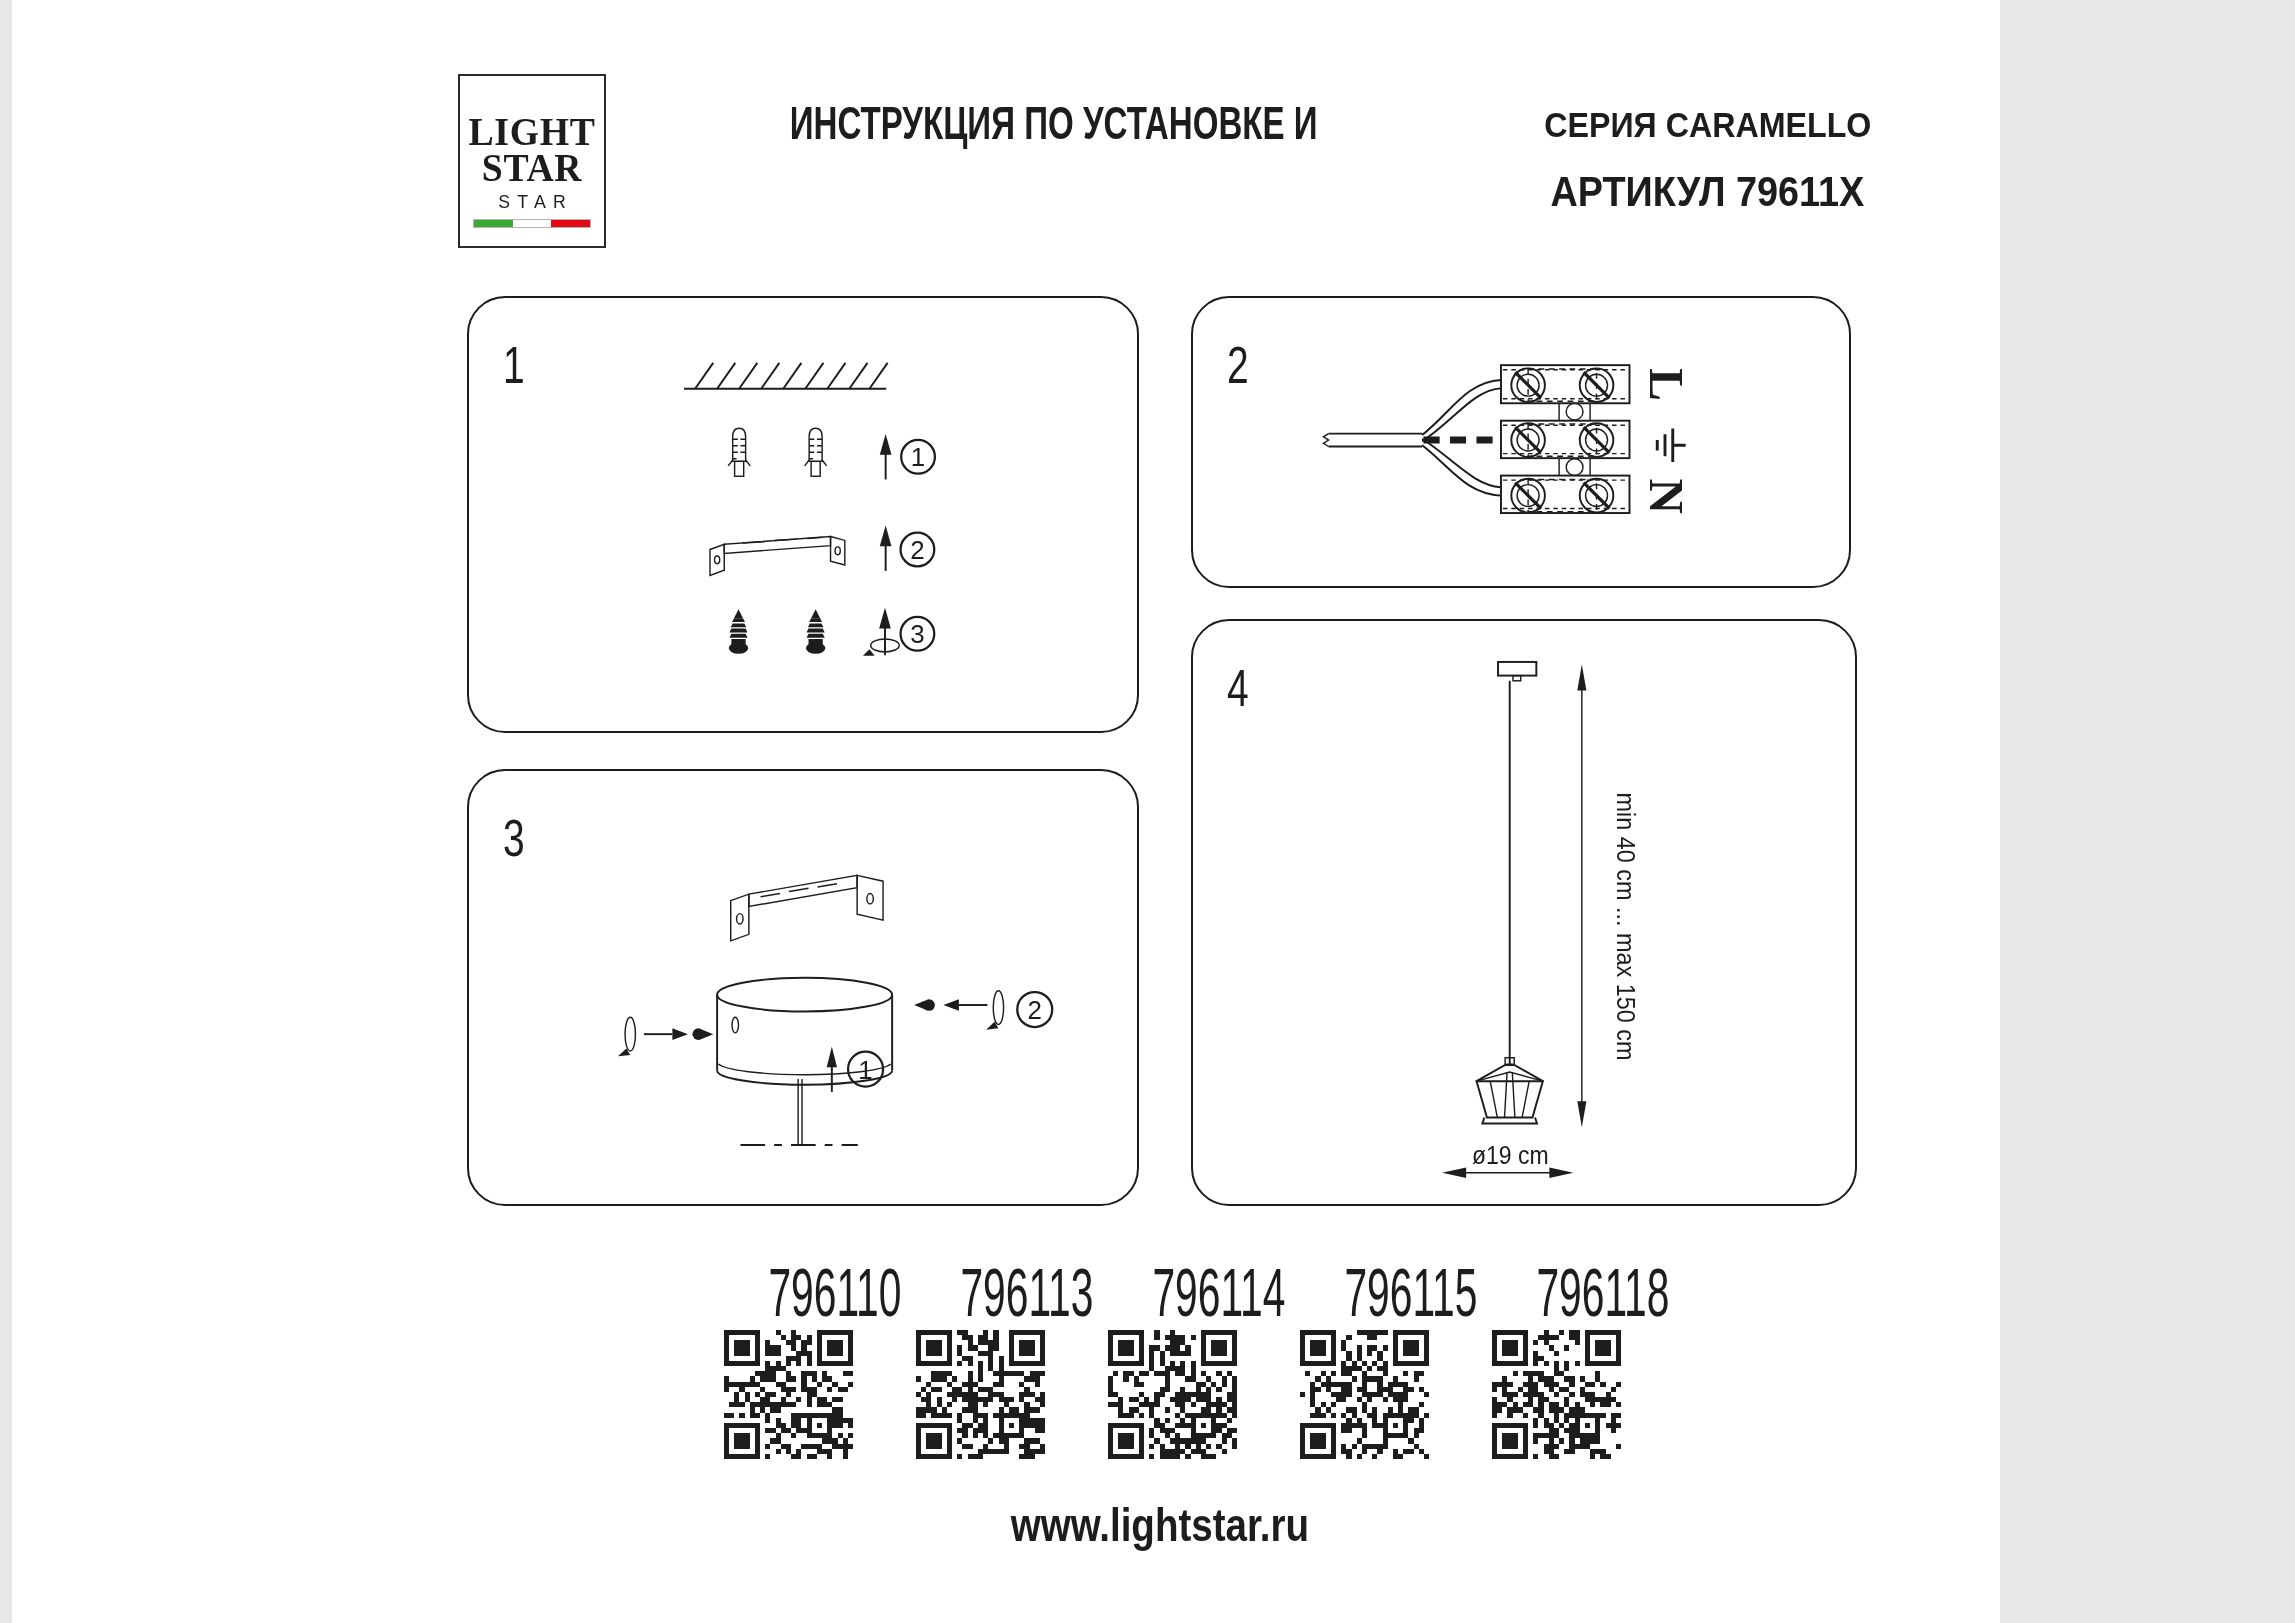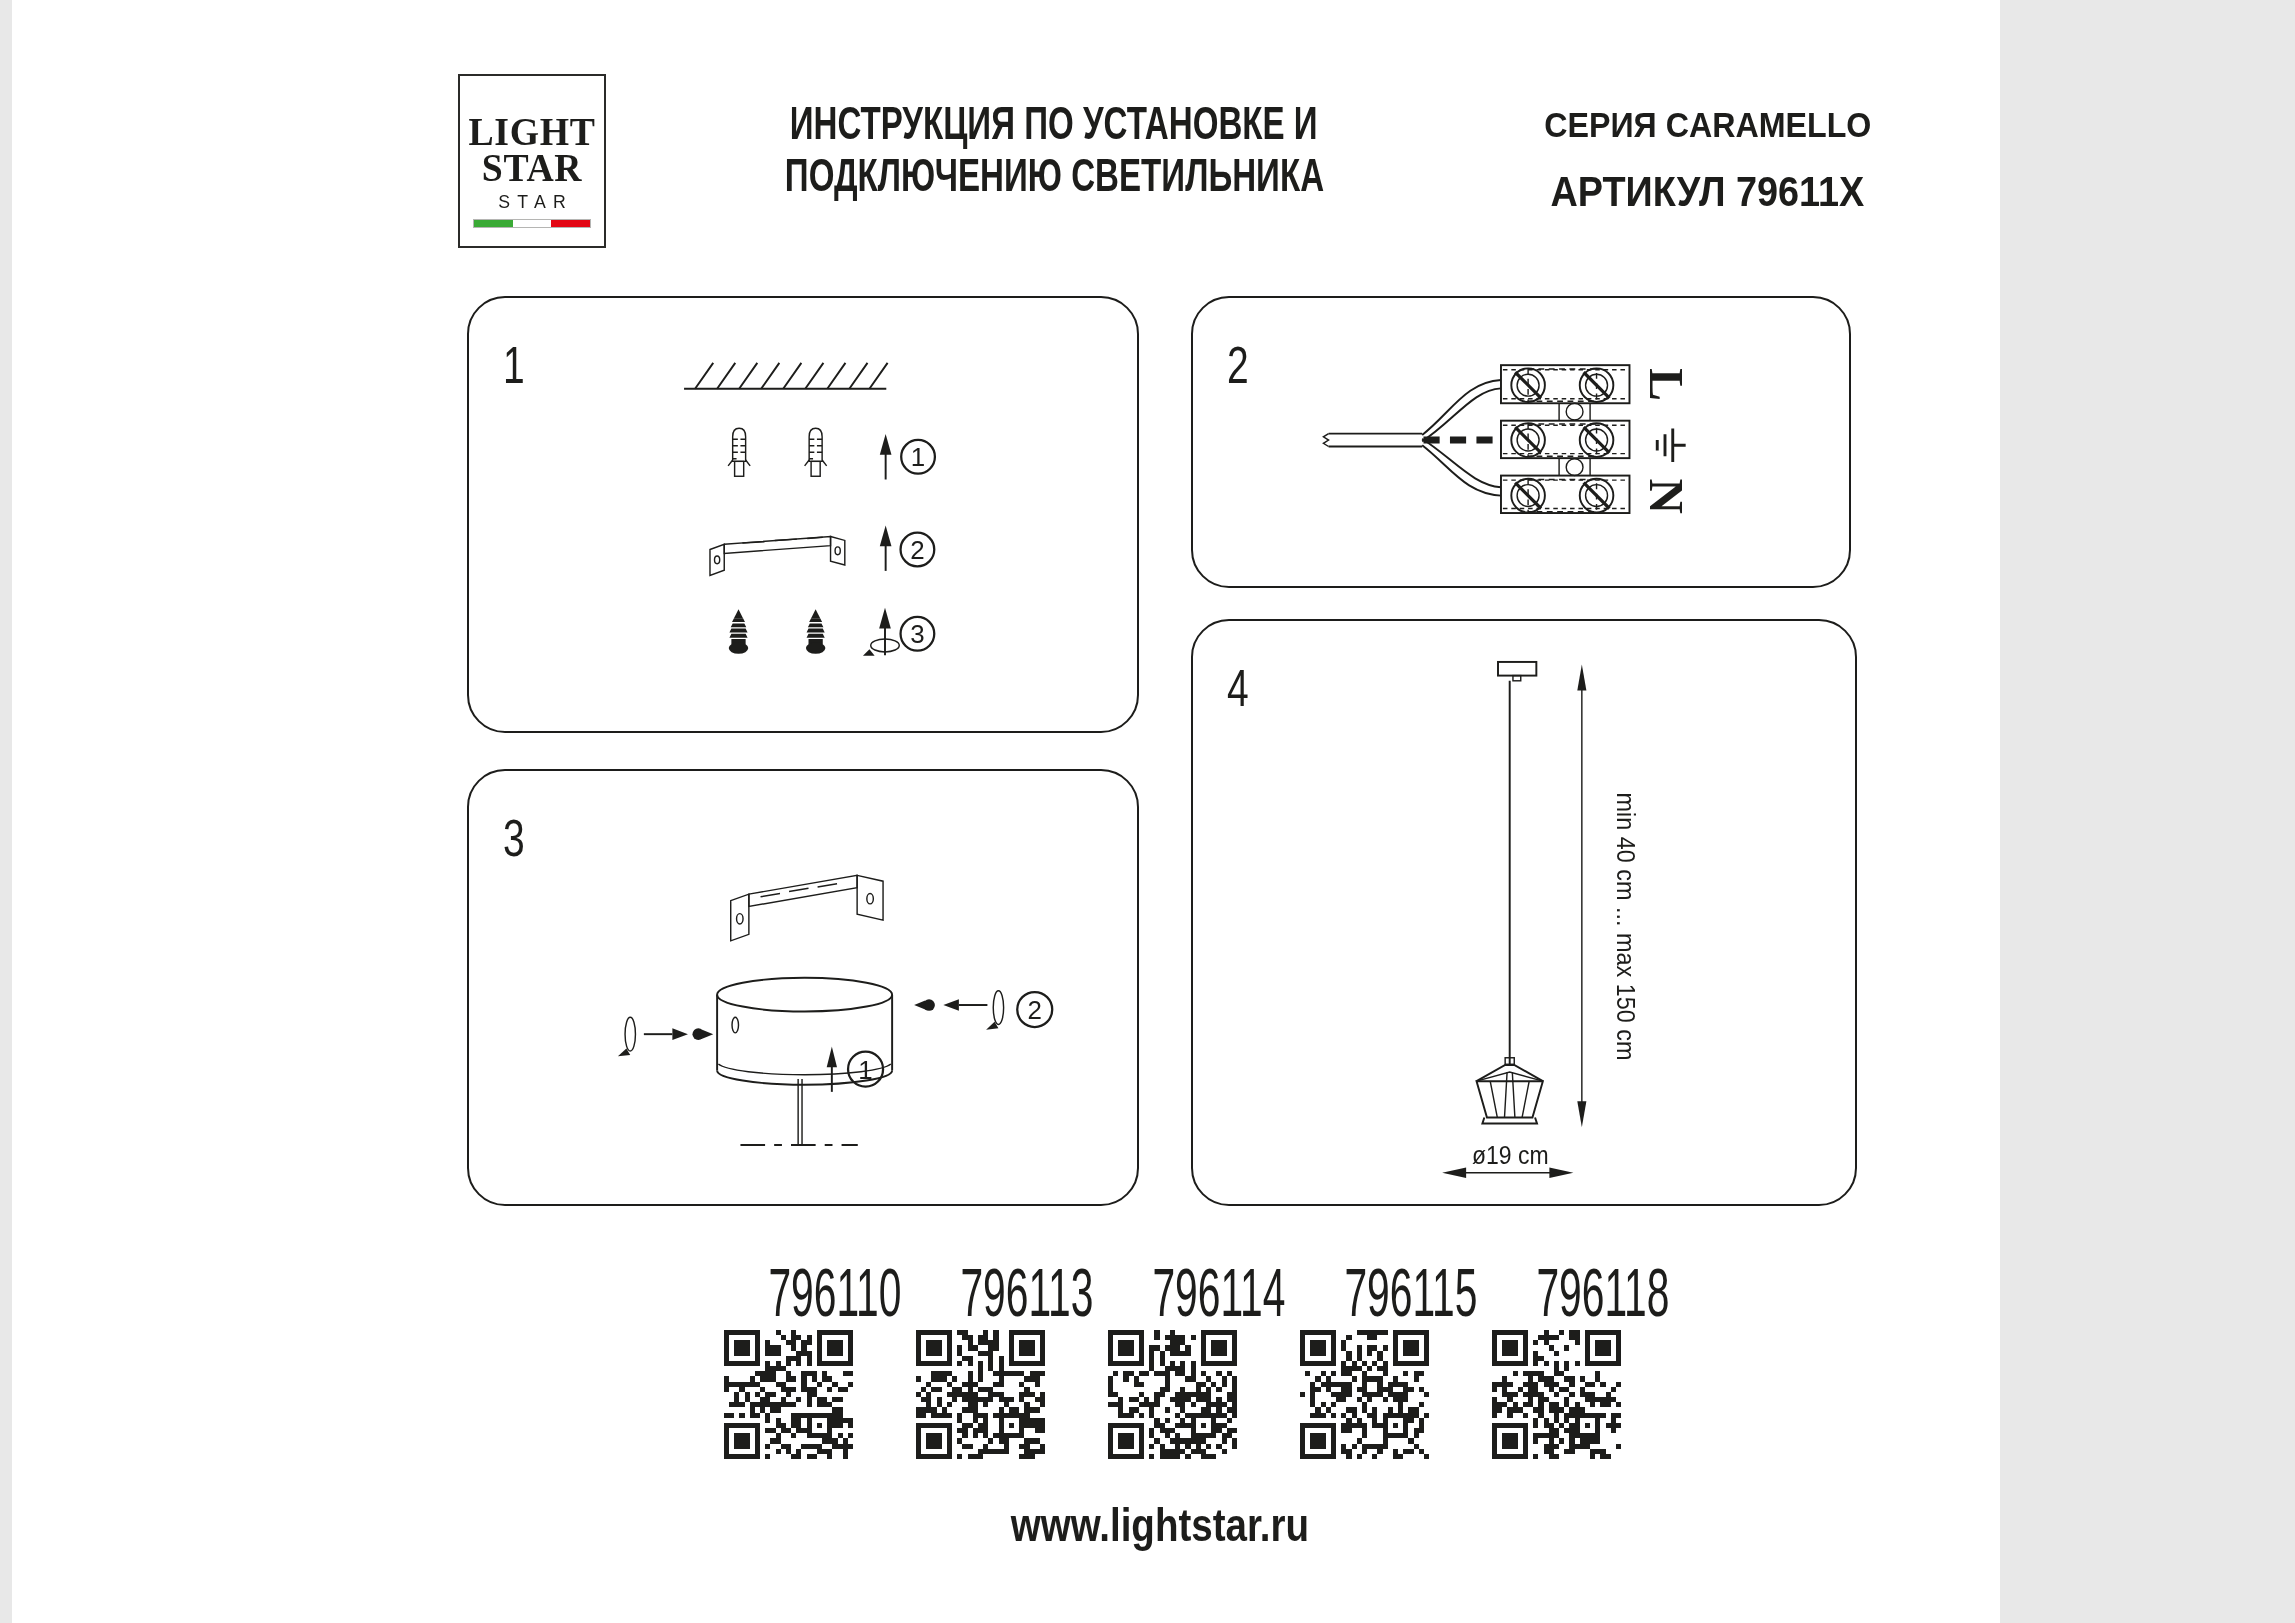--- a/index.html
+++ b/index.html
@@ -67,21 +67,20 @@
     <div class="l3">STAR</div>
     <div class="flag">
         <i style="background: rgb(58, 170, 53);"></i>
         <i style="background: rgb(255, 255, 255);"></i>
         <i style="background: rgb(227, 6, 19);"></i>
       </div>
   </div>
 
   <div class="title">
     <div><span class="cx cx72">ИНСТРУКЦИЯ ПО УСТАНОВКЕ И</span></div>
-    <div><span class="cx cx72">ПОДКЛЮЧЕНИЮ СВЕТИЛЬНИКА</span></div>
   </div>
 
   <div class="brand-block">
     <div class="series-line"><span class="cx cx92">СЕРИЯ CARAMELLO</span></div>
     <div class="article-line"><span class="cx cx88">АРТИКУЛ 79611X</span></div>
   </div>
 
   <section class="panel" id="panel1">
     <div class="panel-num"><span class="cx cx75">1</span></div>
     <svg viewBox="0 0 1027 668">

